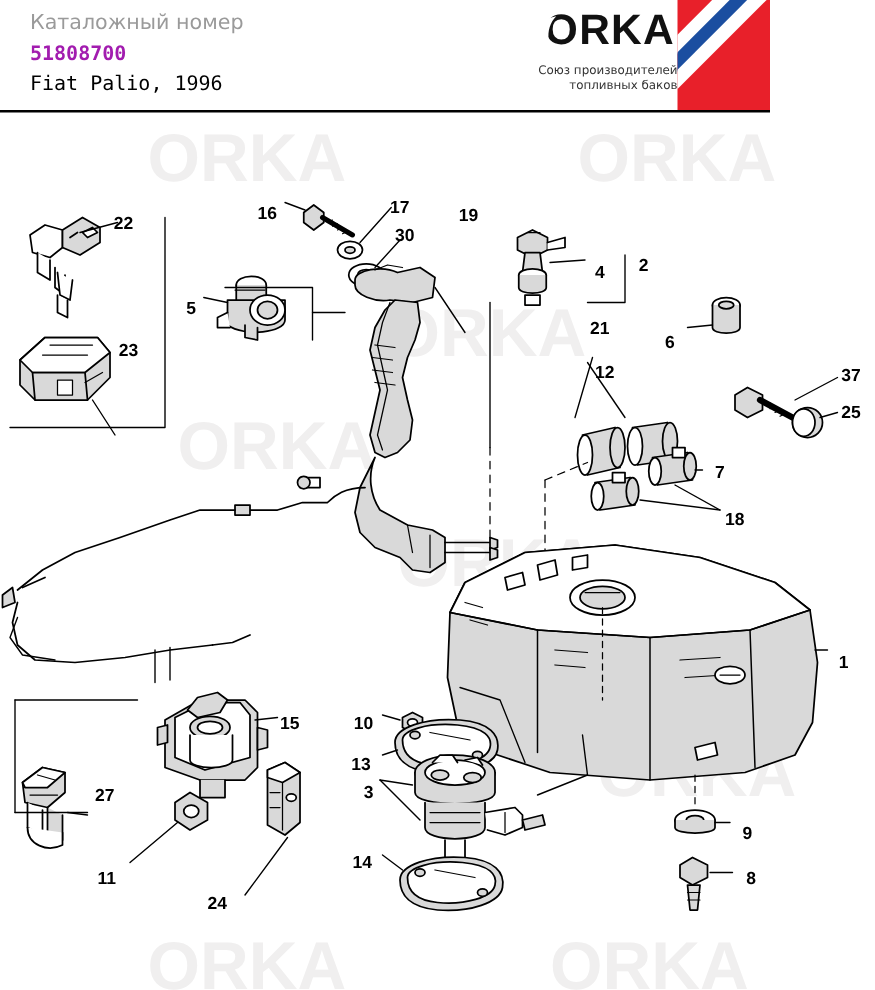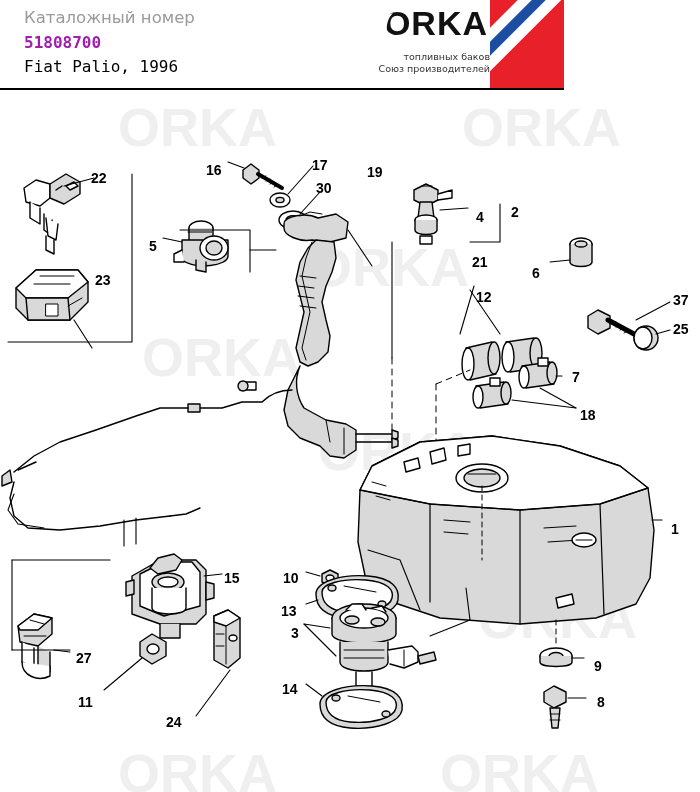--- a/index.html
+++ b/index.html
@@ -11,21 +11,21 @@
     width: 700px; height: 792px;
     font-family: "Liberation Sans", sans-serif;
     overflow: hidden;
     position: relative;
   }
 
   
   #header {
     position: absolute;
     left: 0; top: 0;
-    width: 564px; height: 90px;
+    width: 616px; height: 90px;
     background: #ffffff;
     border-bottom: 2px solid #000;
     z-index: 40;
     padding-left: 46px;
   }
   #header-left {
     position: absolute;
     left: 24px; top: 8px;
     font-family: "DejaVu Sans Mono", monospace;
   }
@@ -129,22 +129,22 @@
 
   <div id="logo-block">
     <div id="logo-word">
       <svg width="230" height="36" viewBox="0 0 230 36">
         <text x="228" y="29" text-anchor="end" font-family="Liberation Sans, sans-serif" font-size="34" font-weight="bold" fill="#111" letter-spacing="1">ORKA</text>
 
         <path d="M112 26 C116 14 124 9 133 7 C128 12 126 19 127 26 Z" fill="#ffffff" stroke="none"></path>
       </svg>
     </div>
     <div id="logo-sub">
+      <div>Союз производителей</div>
       <div>топливных баков</div>
-      <div>Союз производителей</div>
     </div>
   </div>
 
   <div id="flag">
     <div class="stripe" style="background:#ffffff; left:-6px; top:36px;"></div>
     <div class="stripe" style="background:#1b4ea0; left:-6px; top:50px;"></div>
     <div class="stripe" style="background:#ffffff; left:-6px; top:64px;"></div>
   </div>
 </div>
 
@@ -483,13 +483,13 @@
 <div class="callout" style="left:312px; top:157px;">17</div>
 <div class="callout" style="left:580px; top:407px;">18</div>
 <div class="callout" style="left:367px; top:164px;">19</div>
 <div class="callout" style="left:316px; top:180px;">30</div>
 <div class="callout" style="left:472px; top:254px;">21</div>
 <div class="callout" style="left:91px;  top:170px;">22</div>
 <div class="callout" style="left:95px;  top:272px;">23</div>
 <div class="callout" style="left:166px; top:714px;">24</div>
 <div class="callout" style="left:673px; top:321px;">25</div>
 <div class="callout" style="left:673px; top:292px;">37</div>
-<div class="callout" style="left:76px;  top:650px;">27</div>
+<div class="callout" style="left:76px;  top:628px;">27</div>
 
 </body></html>

